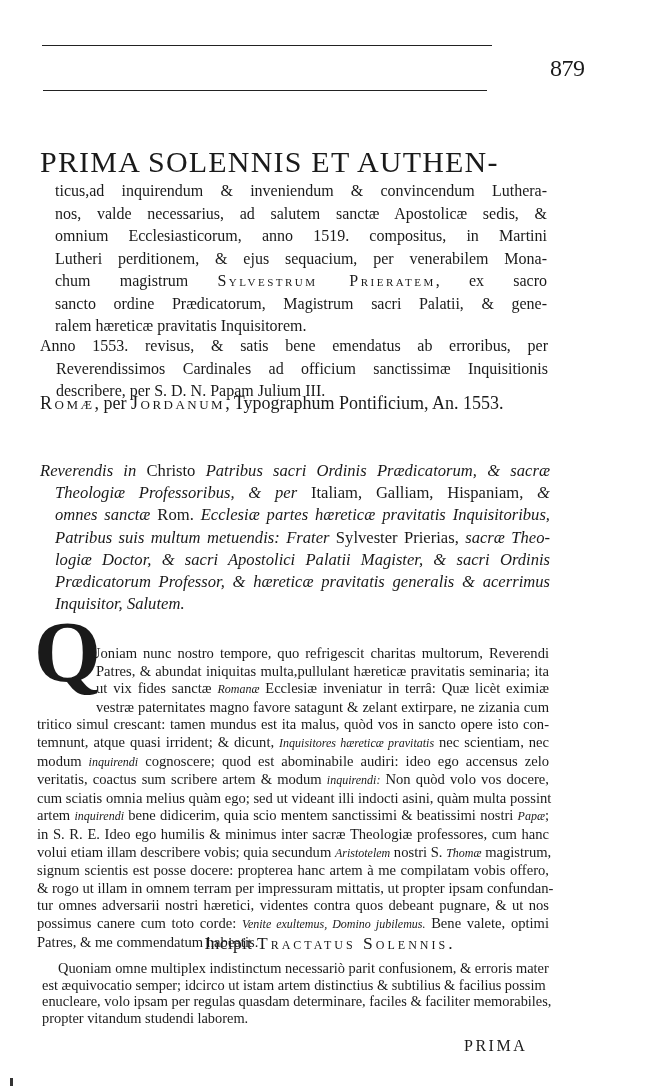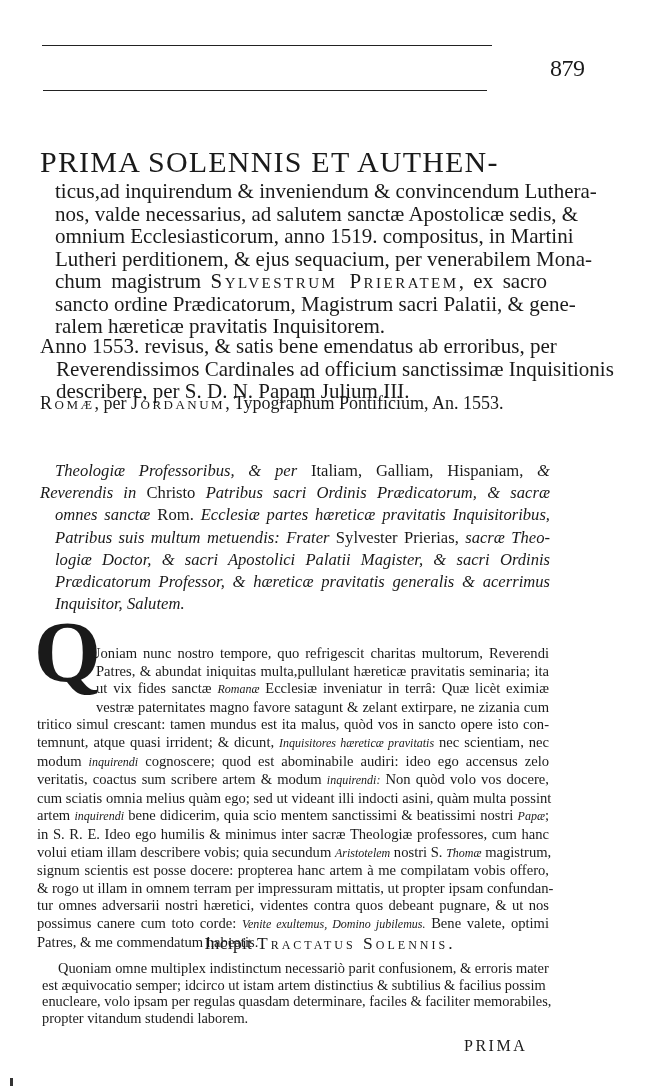--- a/index.html
+++ b/index.html
@@ -7,21 +7,21 @@
     width: 660px; height: 1089px; position: relative; overflow: hidden;
     font-family: "Liberation Serif", "DejaVu Serif", serif; color: #1a1a1a;
   }
   .rule { position: absolute; height: 0; border-top: 1.3px solid #222; }
   #rule-top { left: 42px; top: 45px; width: 450px; }
   #rule-bottom { left: 43px; top: 90px; width: 444px; }
   #page-number { position: absolute; left: 550px; top: 55px; font-size: 24px; letter-spacing: -0.5px; }
   .title-line {
     position: absolute; left: 40px; top: 145px; font-size: 30px; letter-spacing: 1.2px; white-space: nowrap;
   }
-  .para { position: absolute; font-size: 21px; line-height: 22.5px; text-align: justify; }
+  .para { position: absolute; font-size: 16px; line-height: 22.5px; text-align: justify; }
   .para .ln { display: block; white-space: nowrap; text-align-last: justify; text-align: justify; }
   .para .ln.last { text-align-last: left; }
   .sc { font-variant: small-caps; letter-spacing: 2.5px; }
   .it { font-style: italic; }
 
   #intro { left: 55px; top: 180px; width: 492px; }
   #revision { left: 40px; top: 335px; width: 508px; }
   #revision .ln.indent { padding-left: 16px; }
   #imprint { left: 40px; top: 392px; width: 510px; font-size: 18px; line-height: 22px; white-space: nowrap; }
 
@@ -66,22 +66,22 @@
 
 <div class="para" id="revision">
   <span class="ln">Anno 1553. revisus, &amp; satis bene emendatus ab erroribus, per</span>
   <span class="ln indent">Reverendissimos Cardinales ad officium sanctissimæ Inquisitionis</span>
   <span class="ln indent last">describere, per S. D. N. Papam Julium III.</span>
 </div>
 
 <div class="para" id="imprint"><span class="sc">Romæ</span><span>, per </span><span class="sc">Jordanum</span><span>, Typographum Pontificium, An. 1553.</span></div>
 
 <div class="para" id="dedication">
+    <span class="ln"><span class="it">Reverendis in </span><span>Christo </span><span class="it">Patribus sacri Ordinis Prædicatorum, &amp; sacræ</span></span>
     <span class="ln indent"><span class="it">Theologiæ Professoribus, &amp; per </span><span>Italiam, Galliam, Hispaniam, </span><span class="it">&amp;</span></span>
-    <span class="ln"><span class="it">Reverendis in </span><span>Christo </span><span class="it">Patribus sacri Ordinis Prædicatorum, &amp; sacræ</span></span>
     <span class="ln indent"><span class="it">omnes sanctæ </span><span>Rom. </span><span class="it">Ecclesiæ partes hæreticæ pravitatis Inquisitoribus,</span></span>
     <span class="ln indent"><span class="it">Patribus suis multum metuendis: Frater </span><span>Sylvester Prierias, </span><span class="it">sacræ Theo-</span></span>
     <span class="ln indent"><span class="it">logiæ Doctor, &amp; sacri Apostolici Palatii Magister, &amp; sacri Ordinis</span></span>
     <span class="ln indent"><span class="it">Prædicatorum Professor, &amp; hæreticæ pravitatis generalis &amp; acerrimus</span></span>
     <span class="ln indent last"><span class="it">Inquisitor, Salutem.</span></span>
   </div>
 
 <div id="dropcap">Q</div>
 <div class="para" id="letter">
     <span class="ln dc first"><span>Uoniam nunc nostro tempore, quo refrigescit charitas multorum, Reverendi</span></span>

